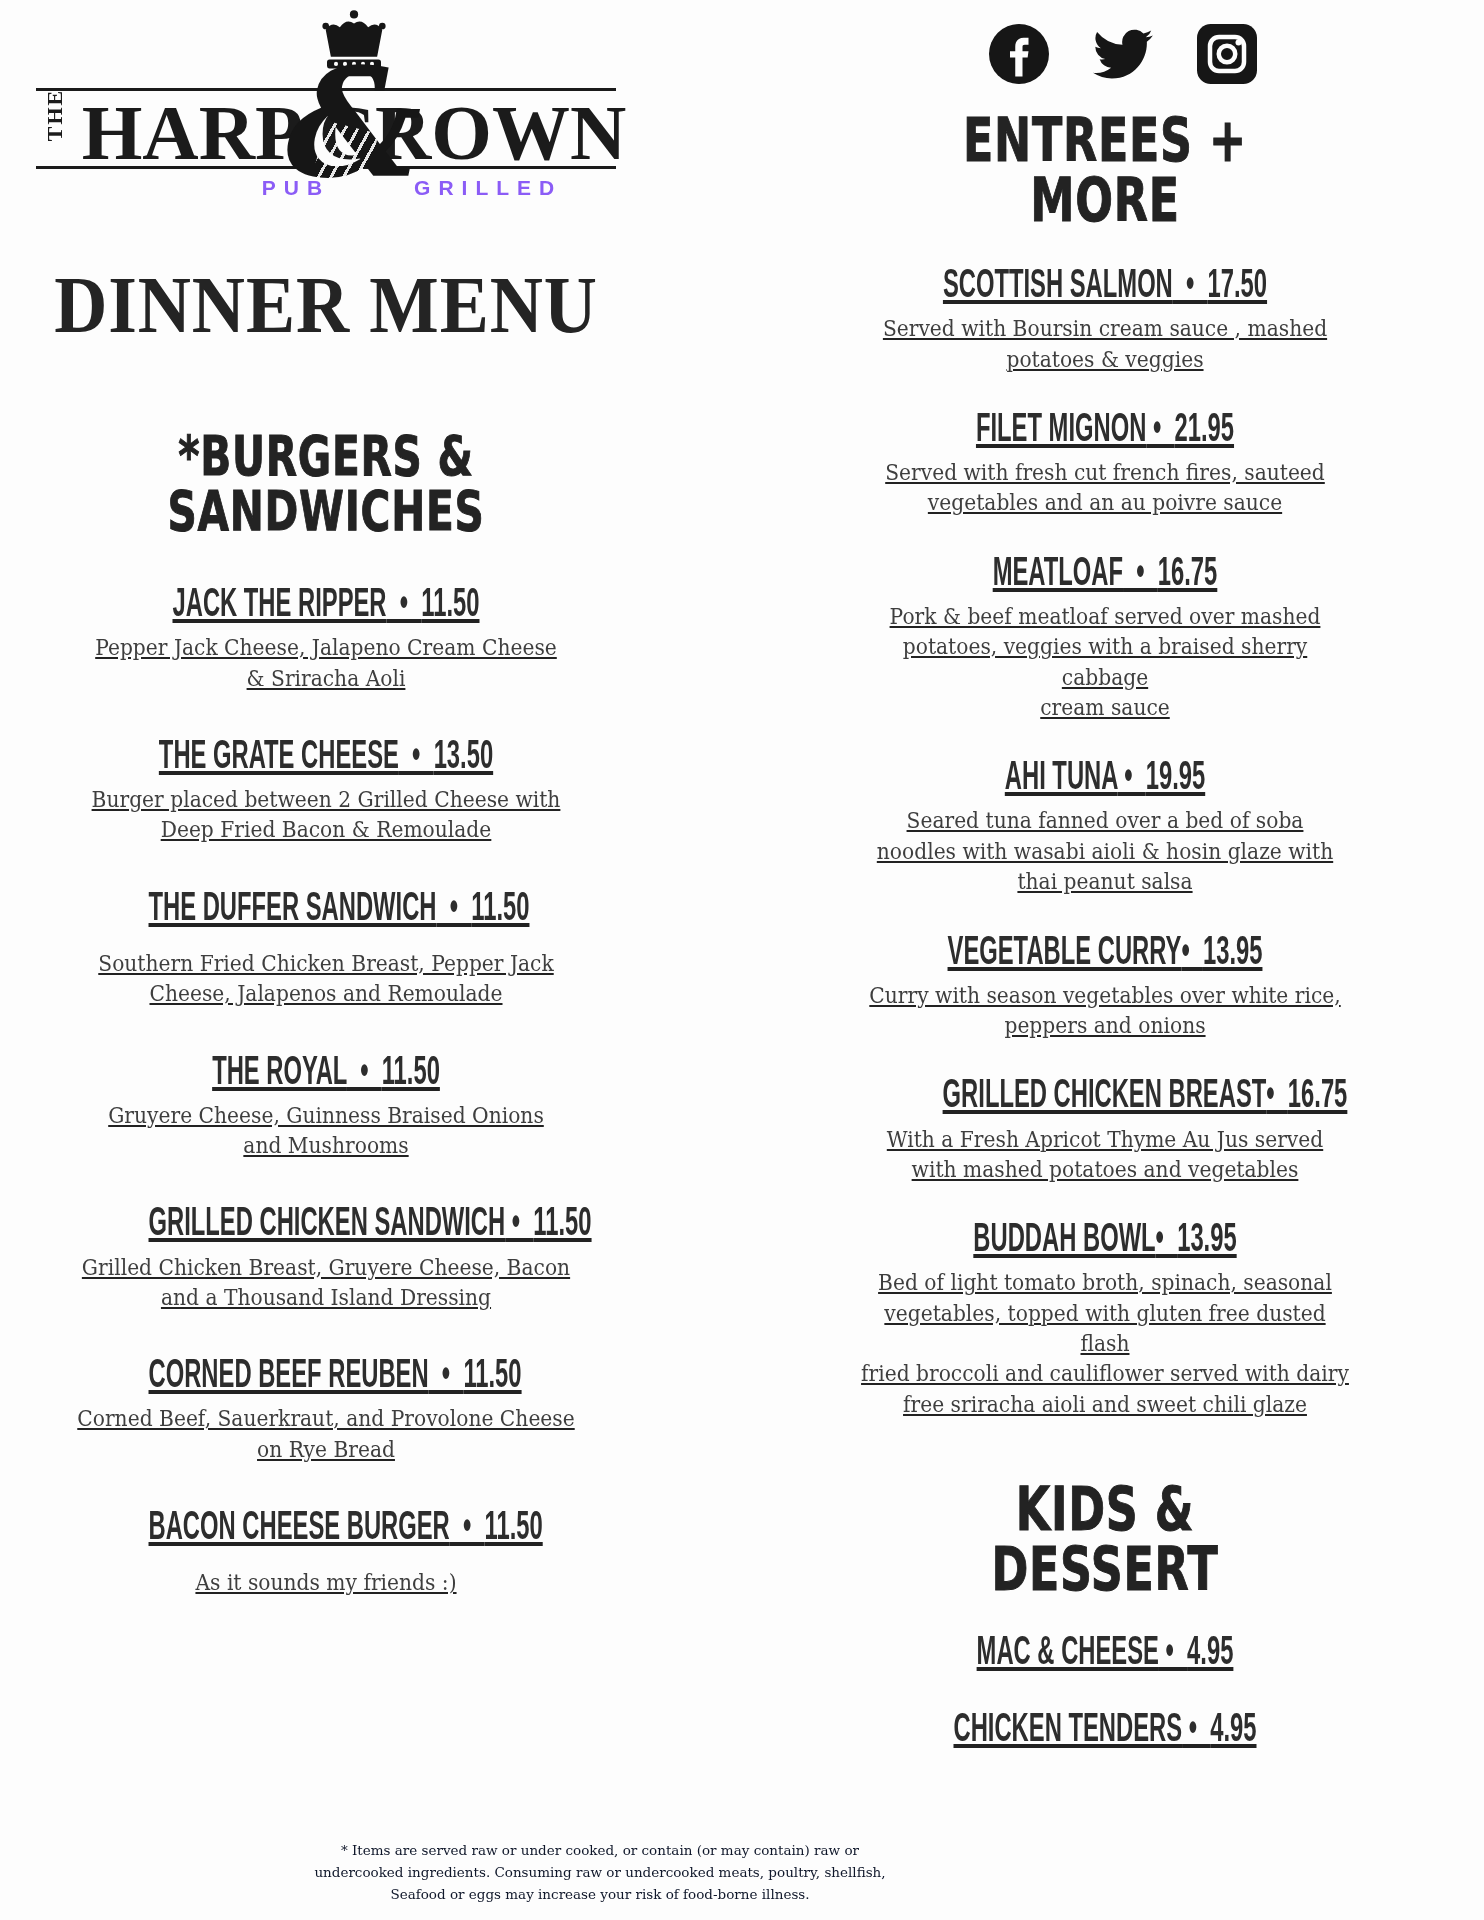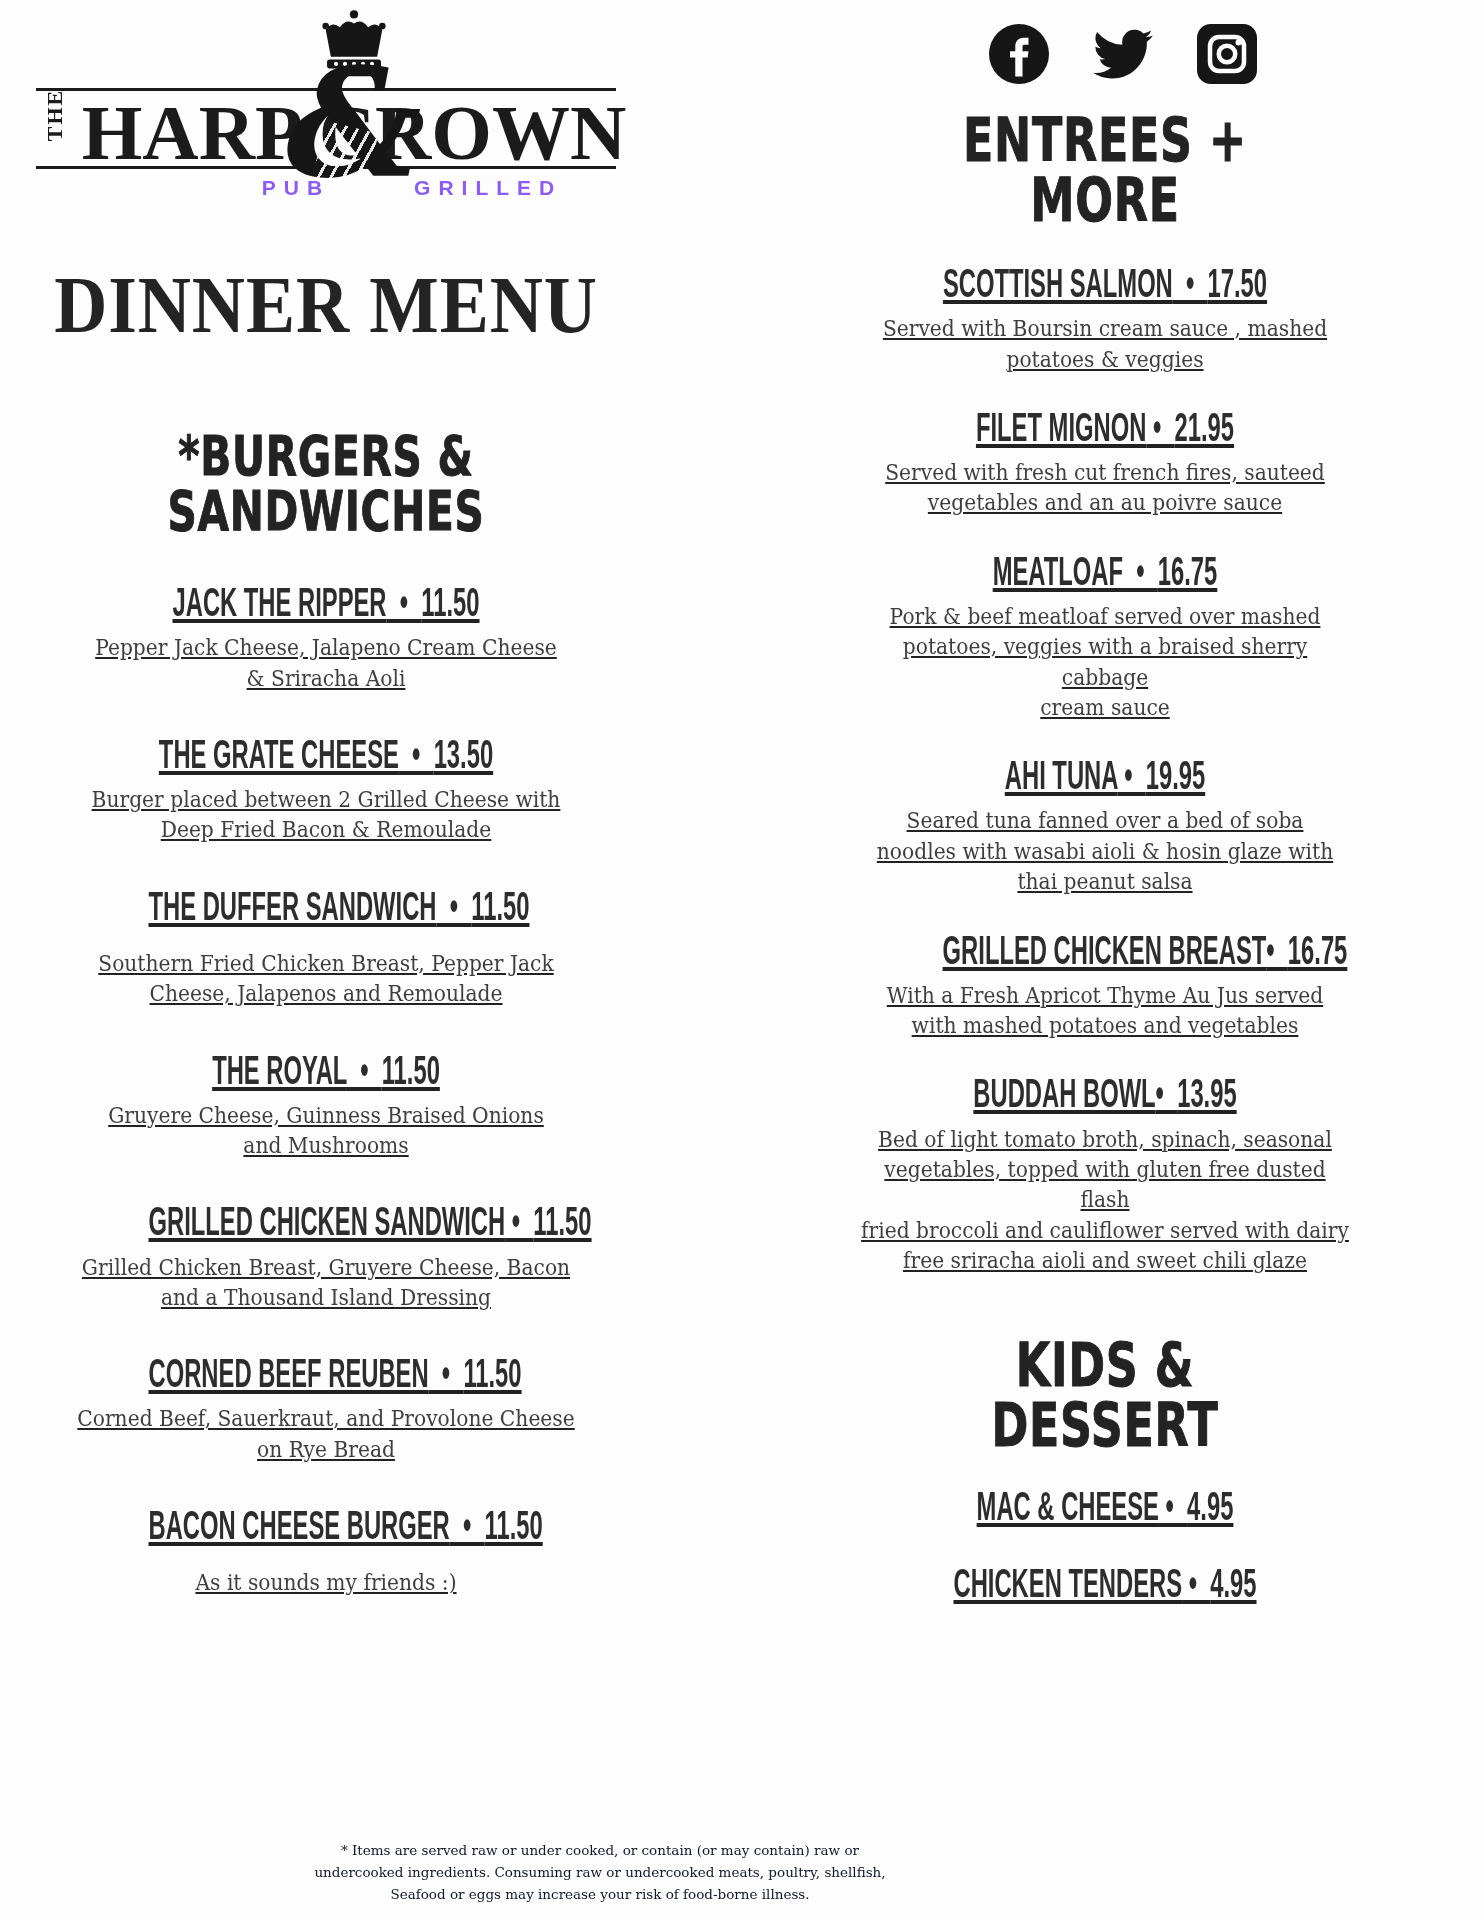--- a/index.html
+++ b/index.html
@@ -203,20 +203,25 @@
 potatoes, veggies with a braised sherry cabbage
 cream sauce</div>
       </div>
       <div class="item">
         <div class="item-title"><span>AHI TUNA</span><span class="isep"> •  </span><span>19.95</span></div>
         <div class="item-desc">Seared tuna fanned over a bed of soba
 noodles with wasabi aioli &amp; hosin glaze with
 thai peanut salsa</div>
       </div>
       <div class="item">
+        <div class="item-title"><span>VEGETABLE CURRY</span><span class="isep">•  </span><span>13.95</span></div>
+        <div class="item-desc">Curry with season vegetables over white rice,
+peppers and onions</div>
+      </div>
+      <div class="item">
         <div class="item-title"><span>GRILLED CHICKEN BREAST</span><span class="isep">•  </span><span>16.75</span></div>
         <div class="item-desc">With a Fresh Apricot Thyme Au Jus served
 with mashed potatoes and vegetables</div>
       </div>
       <div class="item">
         <div class="item-title"><span>BUDDAH BOWL</span><span class="isep">•  </span><span>13.95</span></div>
         <div class="item-desc">Bed of light tomato broth, spinach, seasonal
 vegetables, topped with gluten free dusted flash
 fried broccoli and cauliflower served with dairy
 free sriracha aioli and sweet chili glaze</div>

